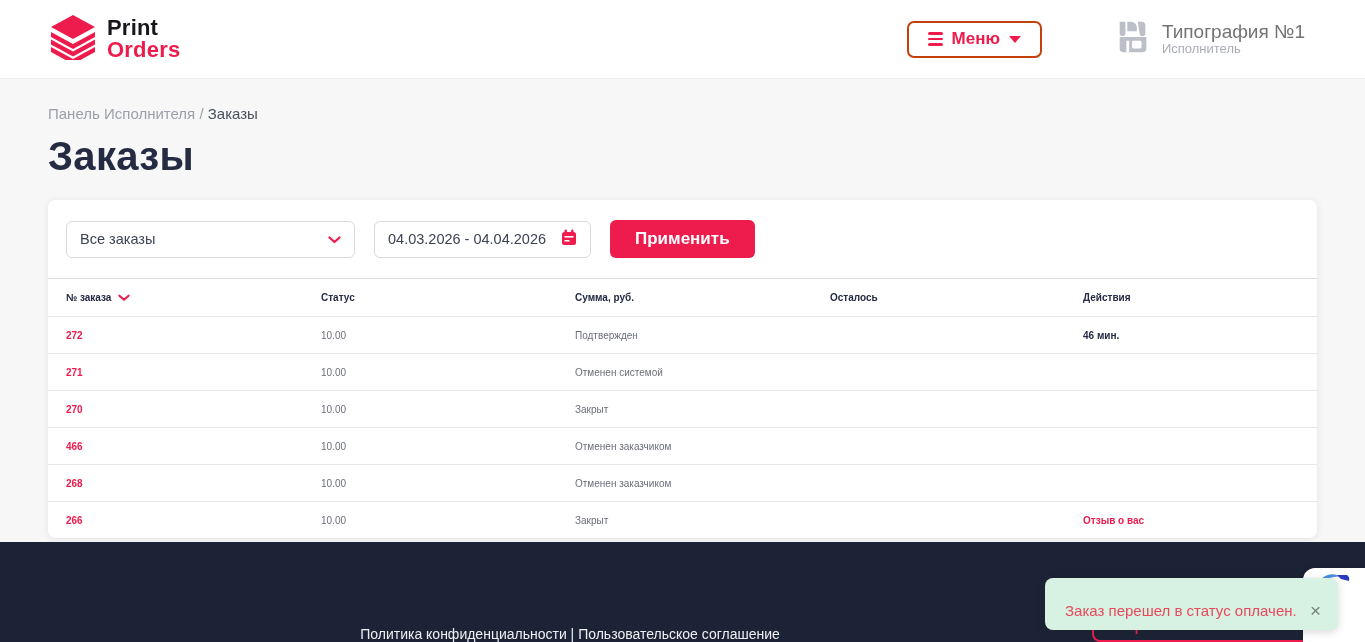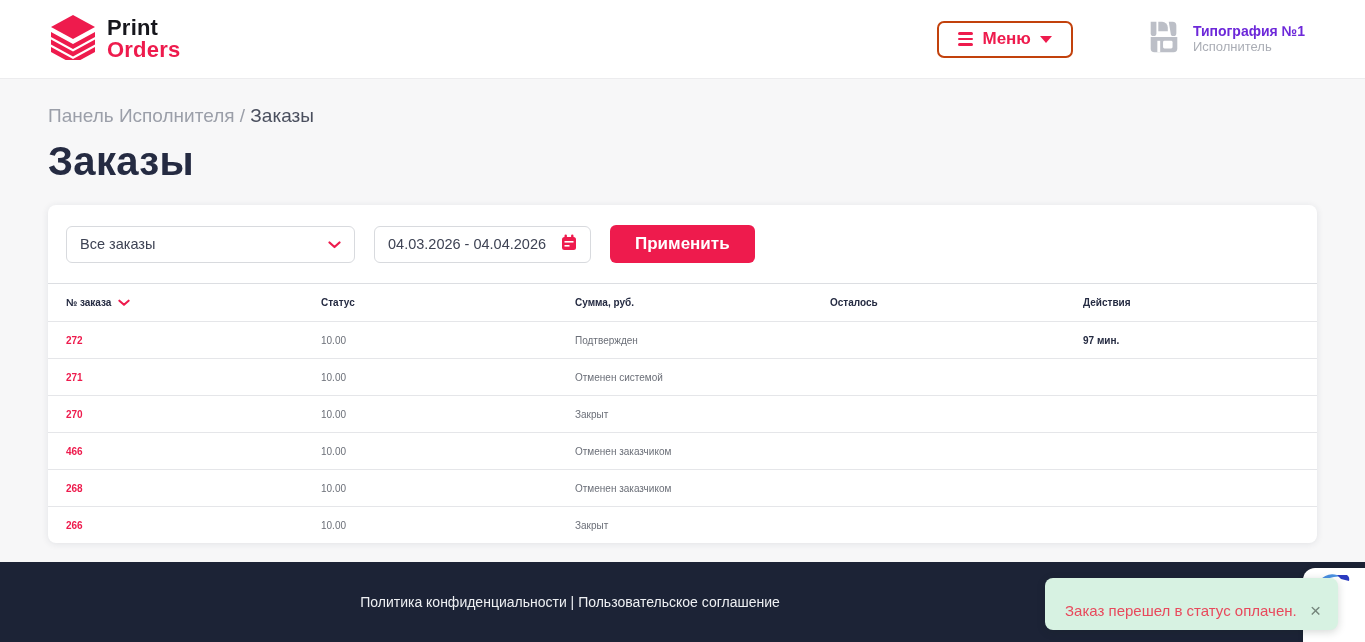--- a/index.html
+++ b/index.html
@@ -28,24 +28,24 @@
     height:37px; padding:0 19px; cursor:pointer;
   }
   .hamburger { display:flex; flex-direction:column; gap:3px; }
   .hamburger span { width:15px; height:2.6px; background:#ee1b4d; border-radius:2px; }
   .caret-down {
     width:0; height:0; border-left:6px solid transparent; border-right:6px solid transparent;
     border-top:7px solid #ee1b4d;
   }
   .account { margin-left:72px; display:flex; align-items:center; gap:10px; }
   .account-texts { line-height:1.15; }
-  .account-name { color:#6d28d9; font-weight:700; font-size:14px; }
+  .account-name { color:#737373; font-weight:400; font-size:19px; }
   .account-role { color:#aaadb5; font-size:13px; }
   
-  .breadcrumb { margin:26px 48px 0; font-size:19px; color:#9b9fa9; }
+  .breadcrumb { margin:26px 48px 0; font-size:15px; color:#9b9fa9; }
   .breadcrumb .current { color:#4a4f5e; }
   .page-title { margin:12px 48px 0; font-size:40px; font-weight:800; color:#252b42; letter-spacing:.3px; }
   
   .card {
     margin:21px 48px 0; background:#fff; border-radius:8px;
     box-shadow:0 1px 7px rgba(40,45,70,.10);
   }
   .filter-bar { display:flex; align-items:center; gap:19px; padding:20px 18px; }
   .select-box, .date-box {
     height:37px; border:1px solid #d8dade; border-radius:6px; background:#fff;
@@ -66,22 +66,22 @@
   }
   .t-row.head { border-top:none; font-weight:700; color:#252b42; }
   .t-cell { overflow:hidden; white-space:nowrap; }
   .head-cell { display:flex; align-items:center; gap:7px; }
   .order-link { color:#ee1b4d; font-weight:700; cursor:pointer; }
   .muted { color:#6b6f78; }
   .action-time { color:#252b42; font-weight:700; }
   .action-link { color:#ee1b4d; font-weight:700; cursor:pointer; }
   
   .footer {
-    position:absolute; left:0; bottom:0; width:100%; height:80px;
-    background:#1c2336; display:flex; align-items:center; padding:0 48px;
+    position:absolute; left:0; bottom:0; width:100%; height:100px;
+    background:#1c2336; display:flex; align-items:flex-end; padding:0 48px;
   }
   .footer-links { flex:1; text-align:center; color:#eef0f3; font-size:14px; }
   .earn-btn {
     width:225px; height:38px; background:transparent; border:2px solid #ee1b4d; border-radius:8px;
     color:#ee1b4d; font-size:21px; font-family:inherit; text-align:left; padding-left:16px;
     cursor:pointer; position:relative; z-index:1;
   }
   
   .recaptcha-badge {
     position:absolute; right:0; bottom:-12px; width:62px; height:86px;
@@ -200,21 +200,21 @@
         <div class="t-cell head-cell">
           <span>Действия</span>
         </div>
       </div>
     <div id="table-body">
         <div class="t-row">
           <div class="t-cell"><span class="order-link">272</span></div>
           <div class="t-cell muted">10.00</div>
           <div class="t-cell muted">Подтвержден</div>
           <div class="t-cell muted"></div>
-          <div class="t-cell"><span class="action-time">97 мин.</span></div>
+          <div class="t-cell"><span class="action-time">46 мин.</span></div>
         </div>
         <div class="t-row">
           <div class="t-cell"><span class="order-link">271</span></div>
           <div class="t-cell muted">10.00</div>
           <div class="t-cell muted">Отменен системой</div>
           <div class="t-cell muted"></div>
           <div class="t-cell"></div>
         </div>
         <div class="t-row">
           <div class="t-cell"><span class="order-link">270</span></div>
@@ -235,20 +235,21 @@
           <div class="t-cell muted">10.00</div>
           <div class="t-cell muted">Отменен заказчиком</div>
           <div class="t-cell muted"></div>
           <div class="t-cell"></div>
         </div>
         <div class="t-row">
           <div class="t-cell"><span class="order-link">266</span></div>
           <div class="t-cell muted">10.00</div>
           <div class="t-cell muted">Закрыт</div>
           <div class="t-cell muted"></div>
+          <div class="t-cell"><span class="action-link">Отзыв о вас</span></div>
         </div>
       </div>
   </div>
 </div>
 
 <div class="footer">
   <div class="footer-links">Политика конфиденциальности | Пользовательское соглашение</div>
   <button class="earn-btn">Зар</button>
 </div>
 

